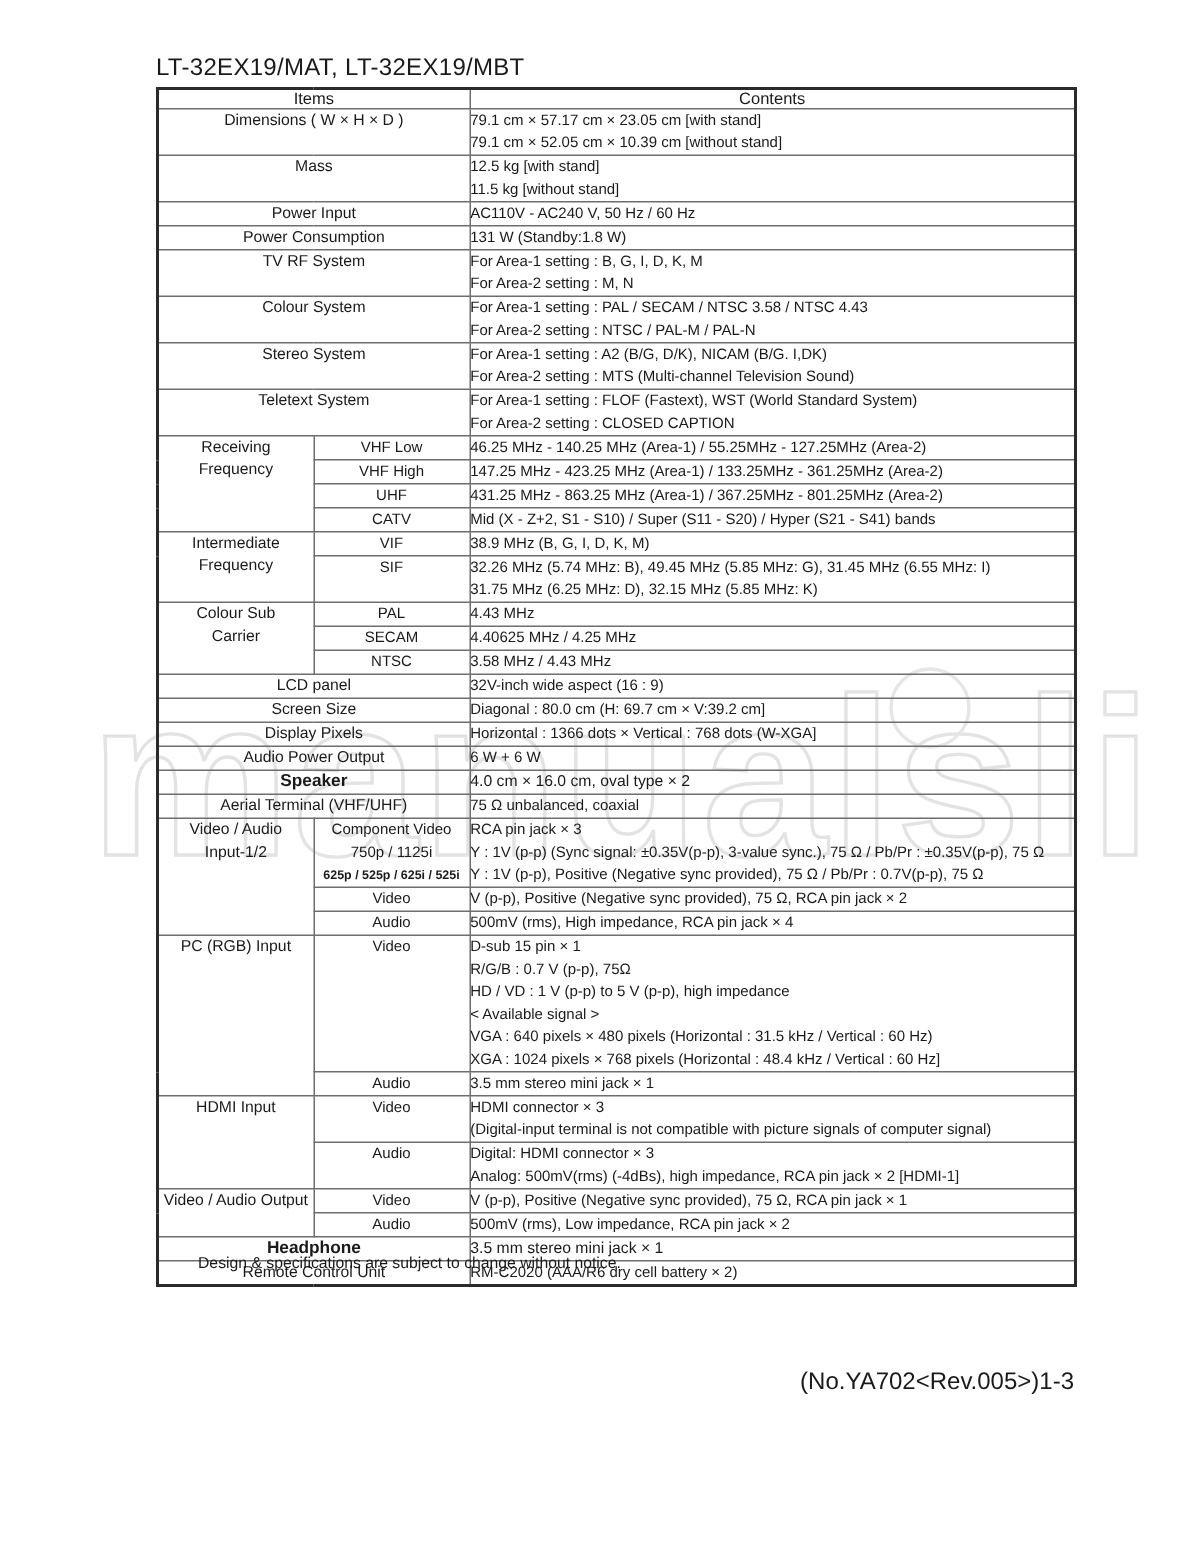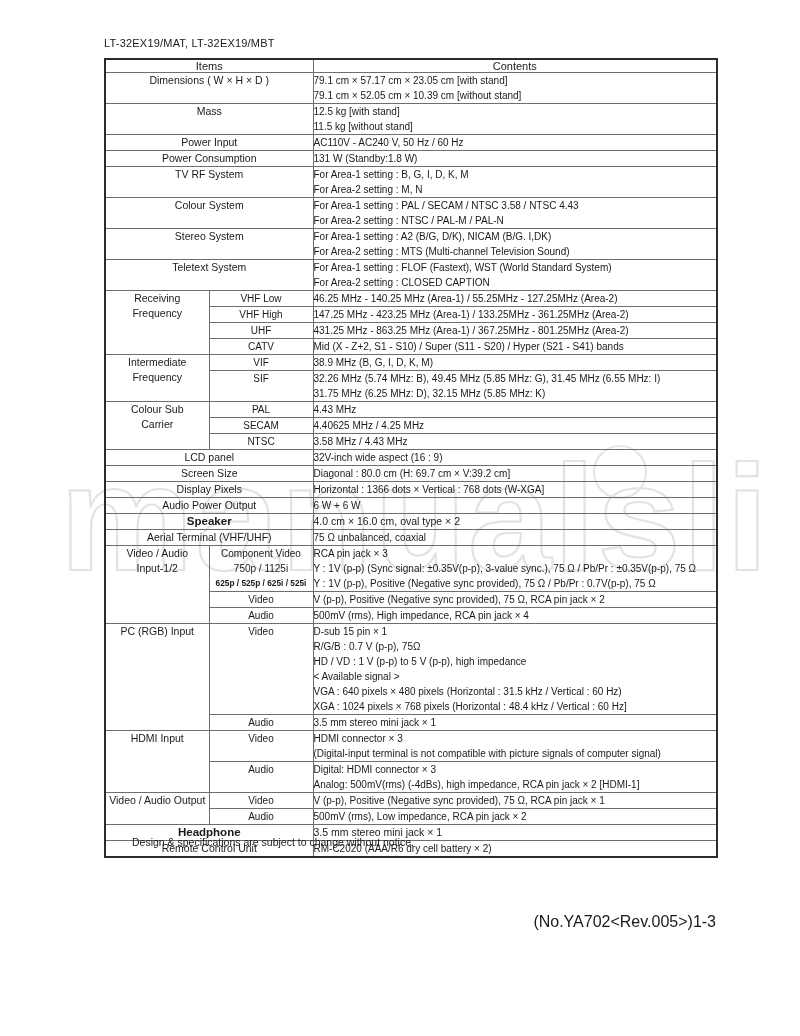--- a/index.html
+++ b/index.html
@@ -18,21 +18,21 @@
   .wm-text{
     font-family:"Liberation Sans",sans-serif;
     font-size:150px;font-weight:bold;letter-spacing:2px;
     fill:none;stroke:#e3e3e3;stroke-width:2.2;
   }
   .wm-dot{fill:none;stroke:#e6e6e6;stroke-width:2.2;}
 
   
   .model-line{
     position:absolute;left:104px;top:37px;
-    font-size:11px;letter-spacing:.2px;z-index:3;
+    font-size:16px;letter-spacing:.2px;z-index:3;
   }
 
   
   .spec-wrap{position:absolute;left:104px;top:58px;width:591px;z-index:2;}
   table.spec{
     border-collapse:collapse;width:612px;table-layout:fixed;
     background:transparent;
   }
   table.spec td,table.spec th{
     border:1px solid #6e6e6e;

